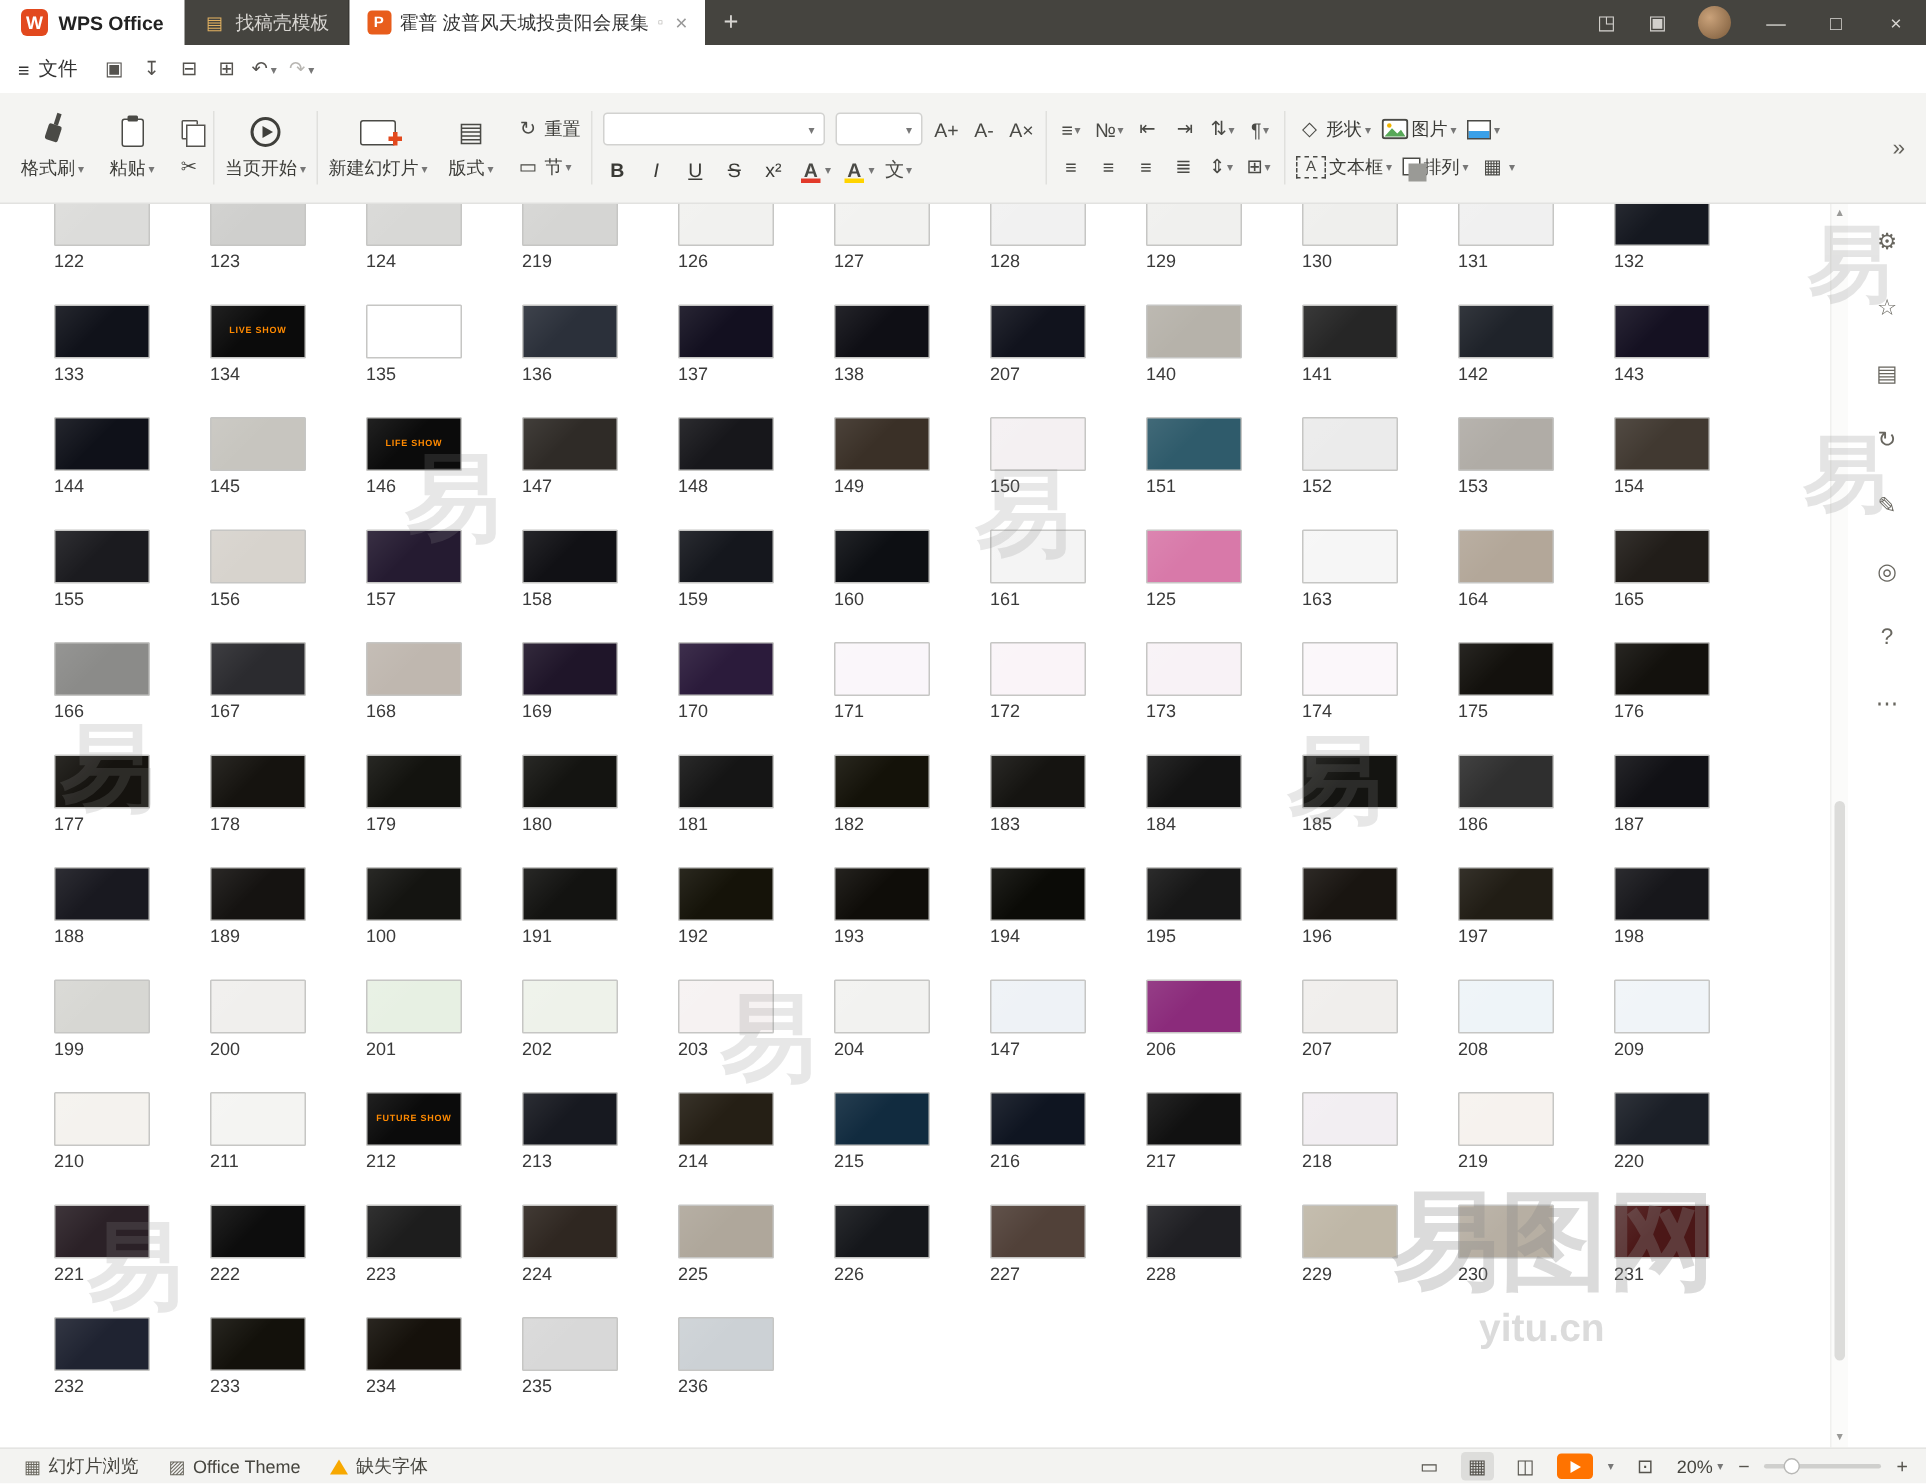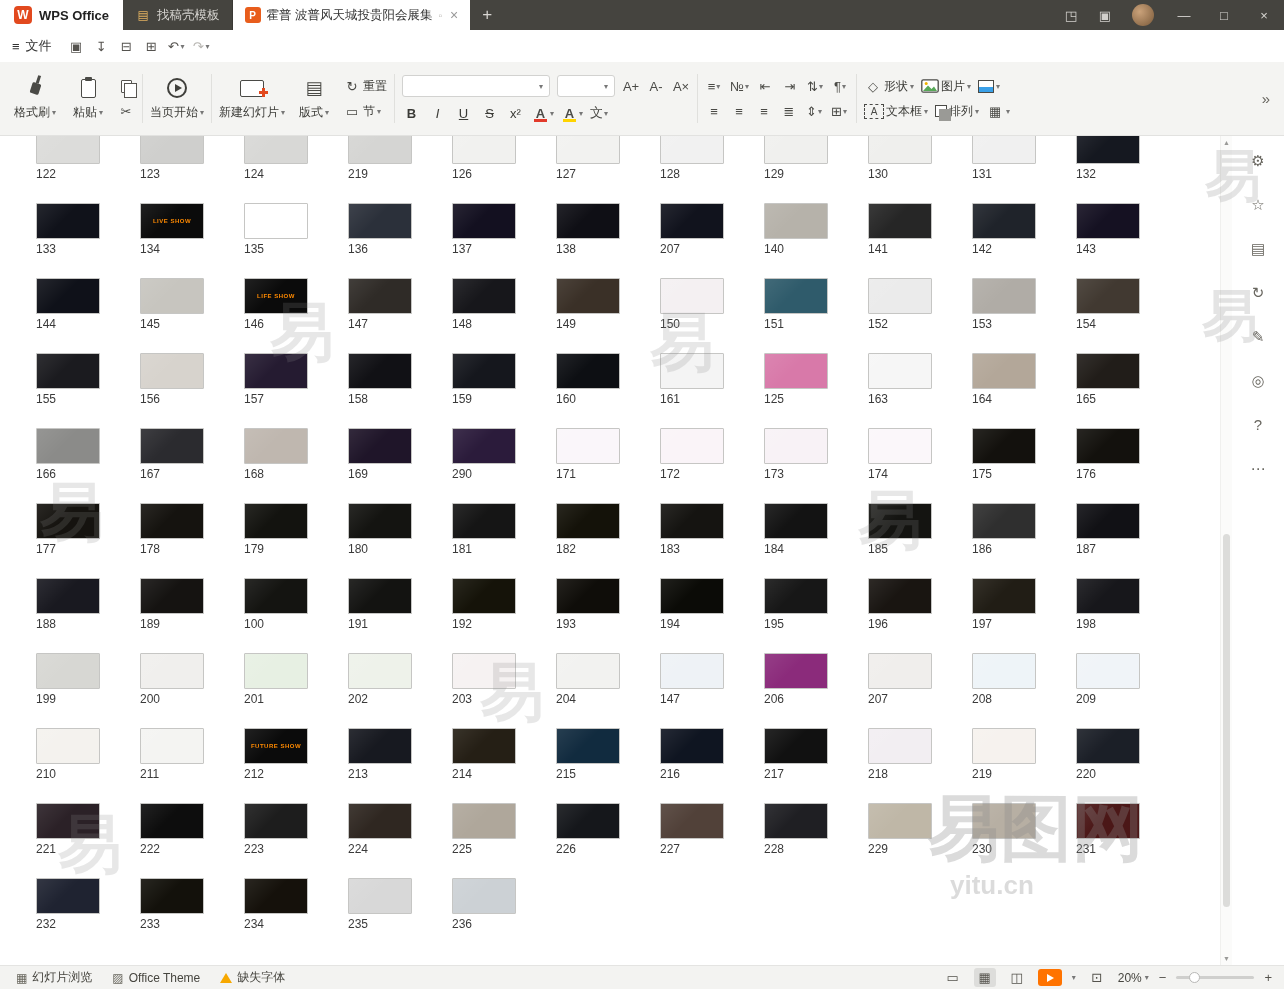--- a/index.html
+++ b/index.html
@@ -549,21 +549,21 @@
       <div class="cell">
         <div class="thumb" style="background-color: rgb(191, 183, 175);"></div>
         <div class="snum">168</div>
       </div>
       <div class="cell">
         <div class="thumb" style="background-color: rgb(31, 21, 41);"></div>
         <div class="snum">169</div>
       </div>
       <div class="cell">
         <div class="thumb" style="background-color: rgb(43, 27, 59);"></div>
-        <div class="snum">290</div>
+        <div class="snum">170</div>
       </div>
       <div class="cell">
         <div class="thumb" style="background-color: rgb(250, 246, 250);"></div>
         <div class="snum">171</div>
       </div>
       <div class="cell">
         <div class="thumb" style="background-color: rgb(250, 244, 248);"></div>
         <div class="snum">172</div>
       </div>
       <div class="cell">
@@ -847,21 +847,21 @@
 <div class="wm-layer">
     <div class="wm" style="left: 270px; top: 164px; font-size: 64px; opacity: 0.2;">易</div>
     <div class="wm" style="left: 650px; top: 174px; font-size: 64px; opacity: 0.2;">易</div>
     <div class="wm" style="left: 40px; top: 344px; font-size: 64px; opacity: 0.2;">易</div>
     <div class="wm" style="left: 858px; top: 352px; font-size: 64px; opacity: 0.2;">易</div>
     <div class="wm" style="left: 1205px; top: 12px; font-size: 56px; opacity: 0.22;">易</div>
     <div class="wm" style="left: 1202px; top: 152px; font-size: 56px; opacity: 0.22;">易</div>
     <div class="wm" style="left: 480px; top: 524px; font-size: 64px; opacity: 0.2;">易</div>
     <div class="wm" style="left: 58px; top: 676px; font-size: 64px; opacity: 0.2;">易</div>
     <div class="wm" style="left: 928px; top: 656px; font-size: 72px; opacity: 0.3;">易图网</div>
-    <div class="wm" style="left: 950px; top: 736px; font-size: 26px; opacity: 0.3;">yitu.cn</div>
+    <div class="wm" style="left: 986px; top: 736px; font-size: 26px; opacity: 0.3;">yitu.cn</div>
   </div>
 
 <div class="statusbar">
   <span class="sb-item">
     <span class="sb-ico">▦</span>
     <span>幻灯片浏览</span>
   </span>
   <span class="sb-item">
     <span class="sb-ico">▨</span>
     <span>Office Theme</span>

